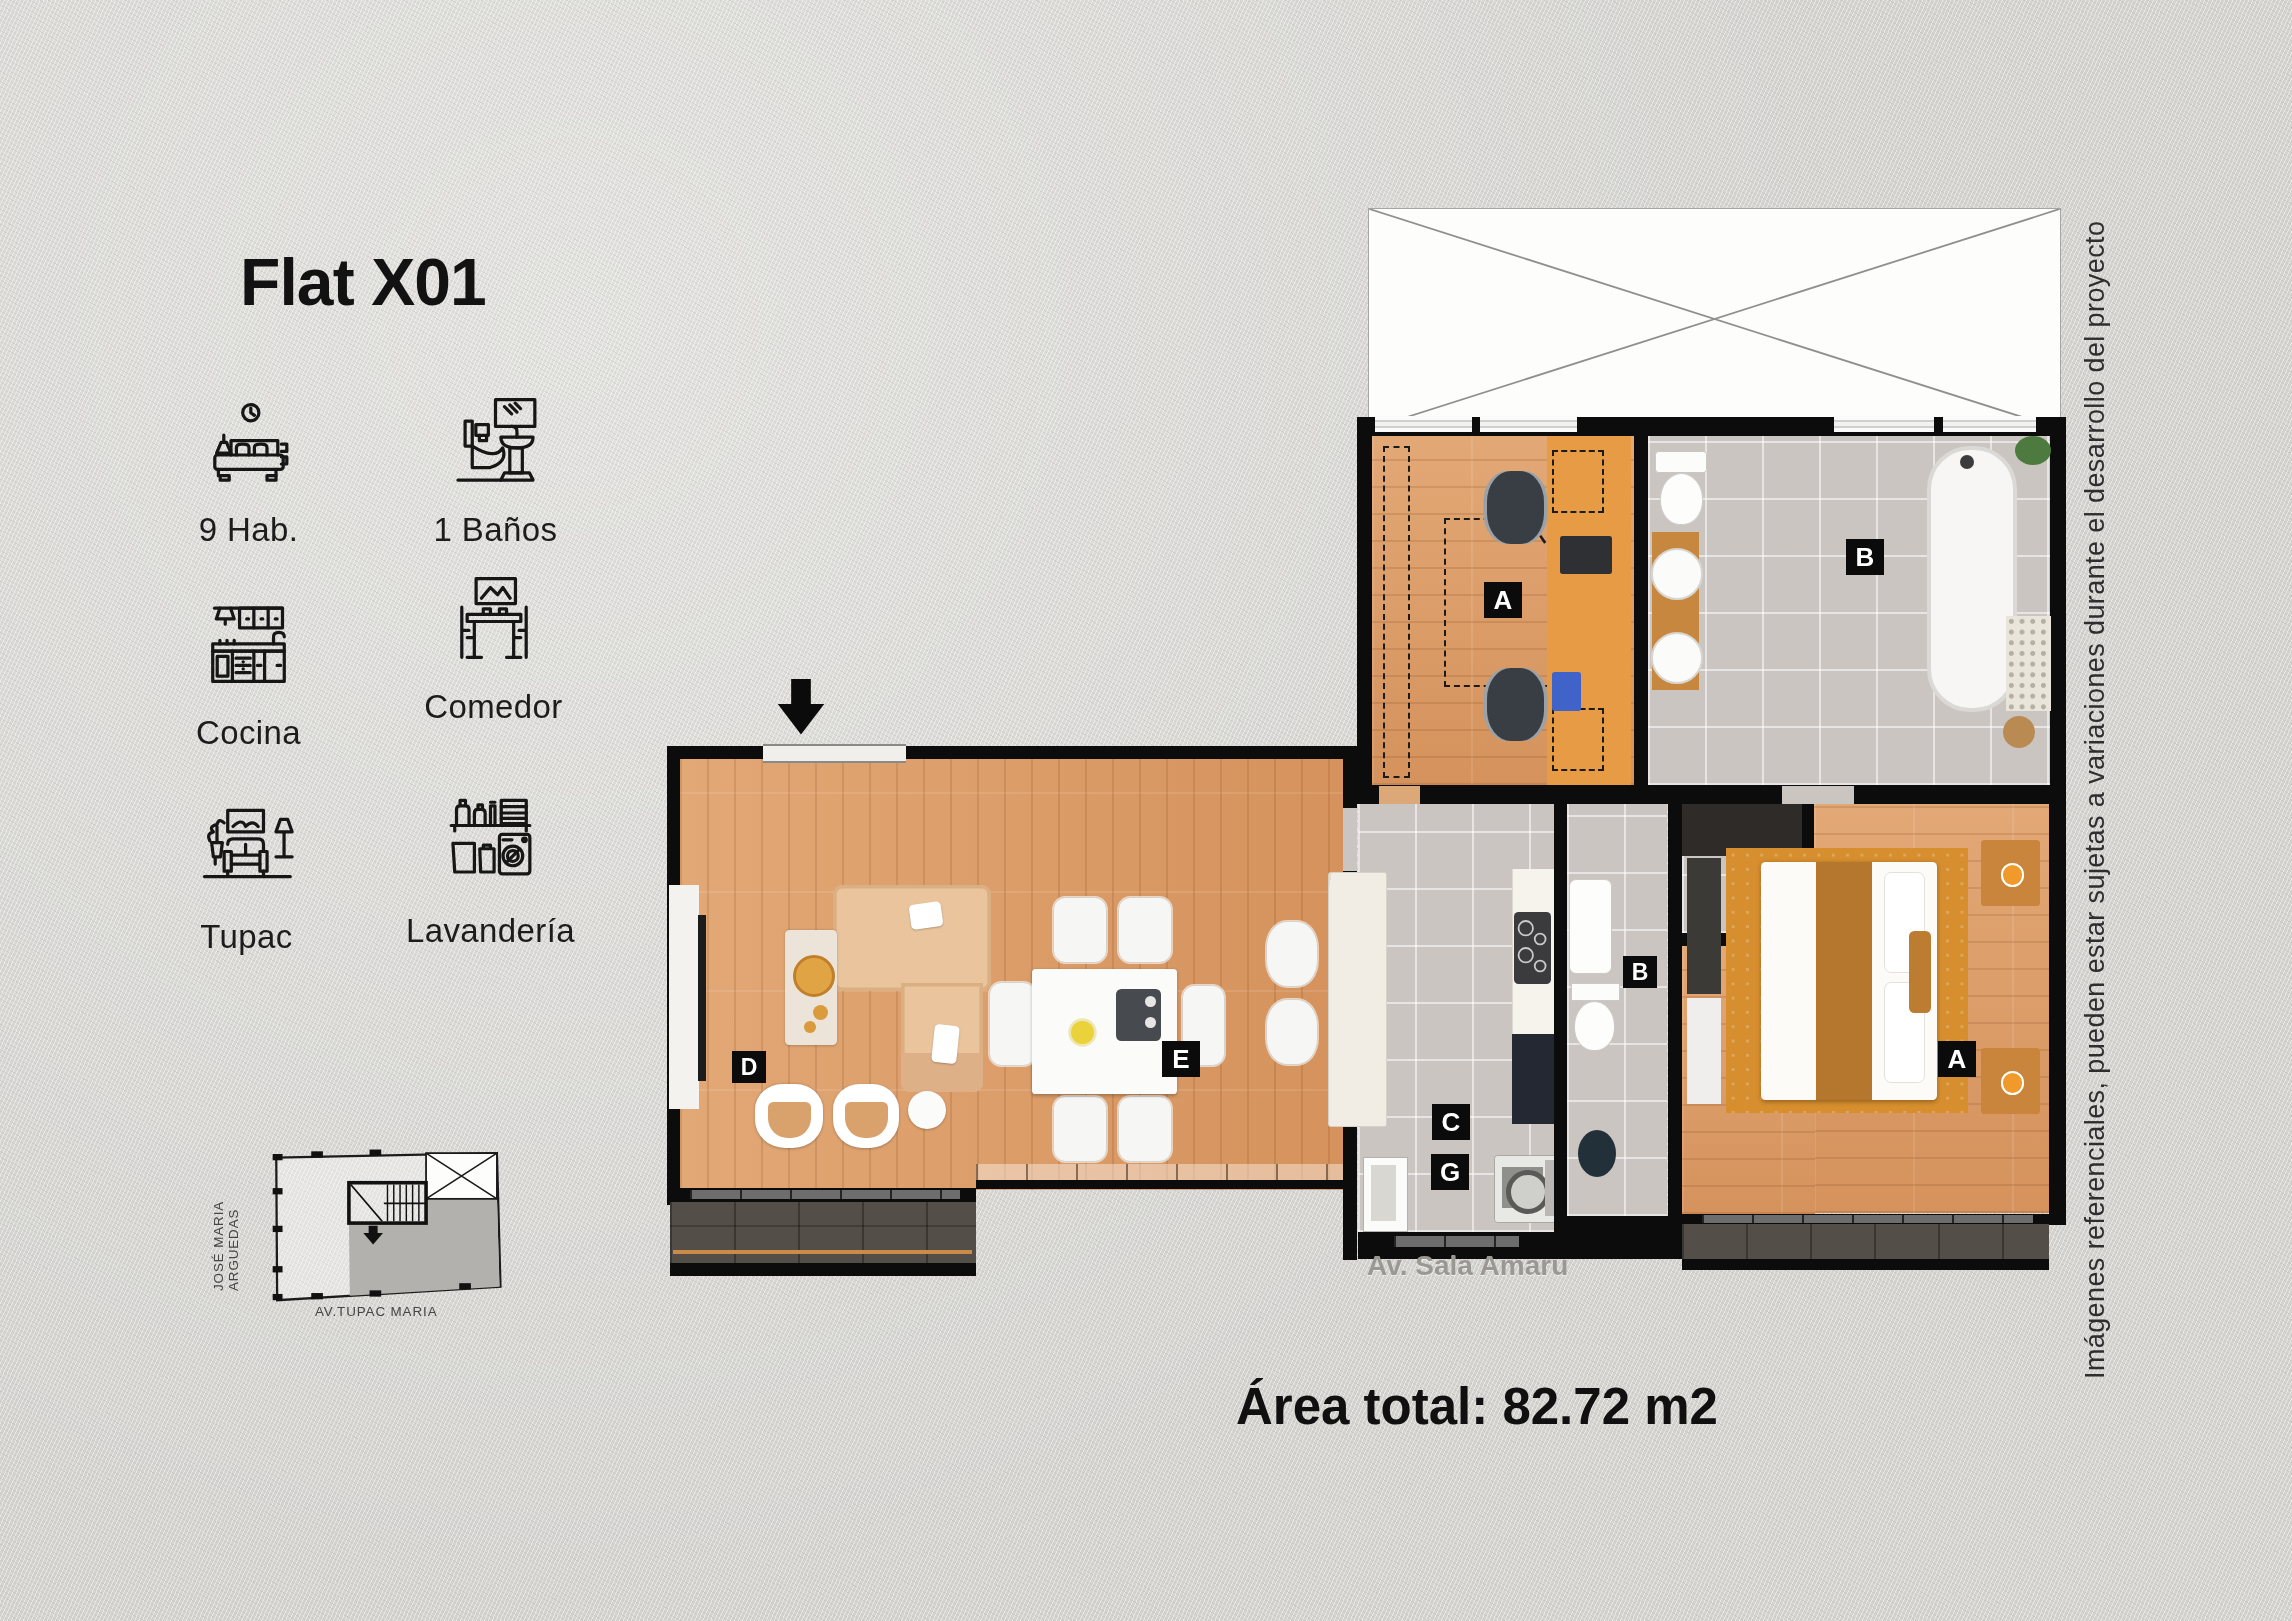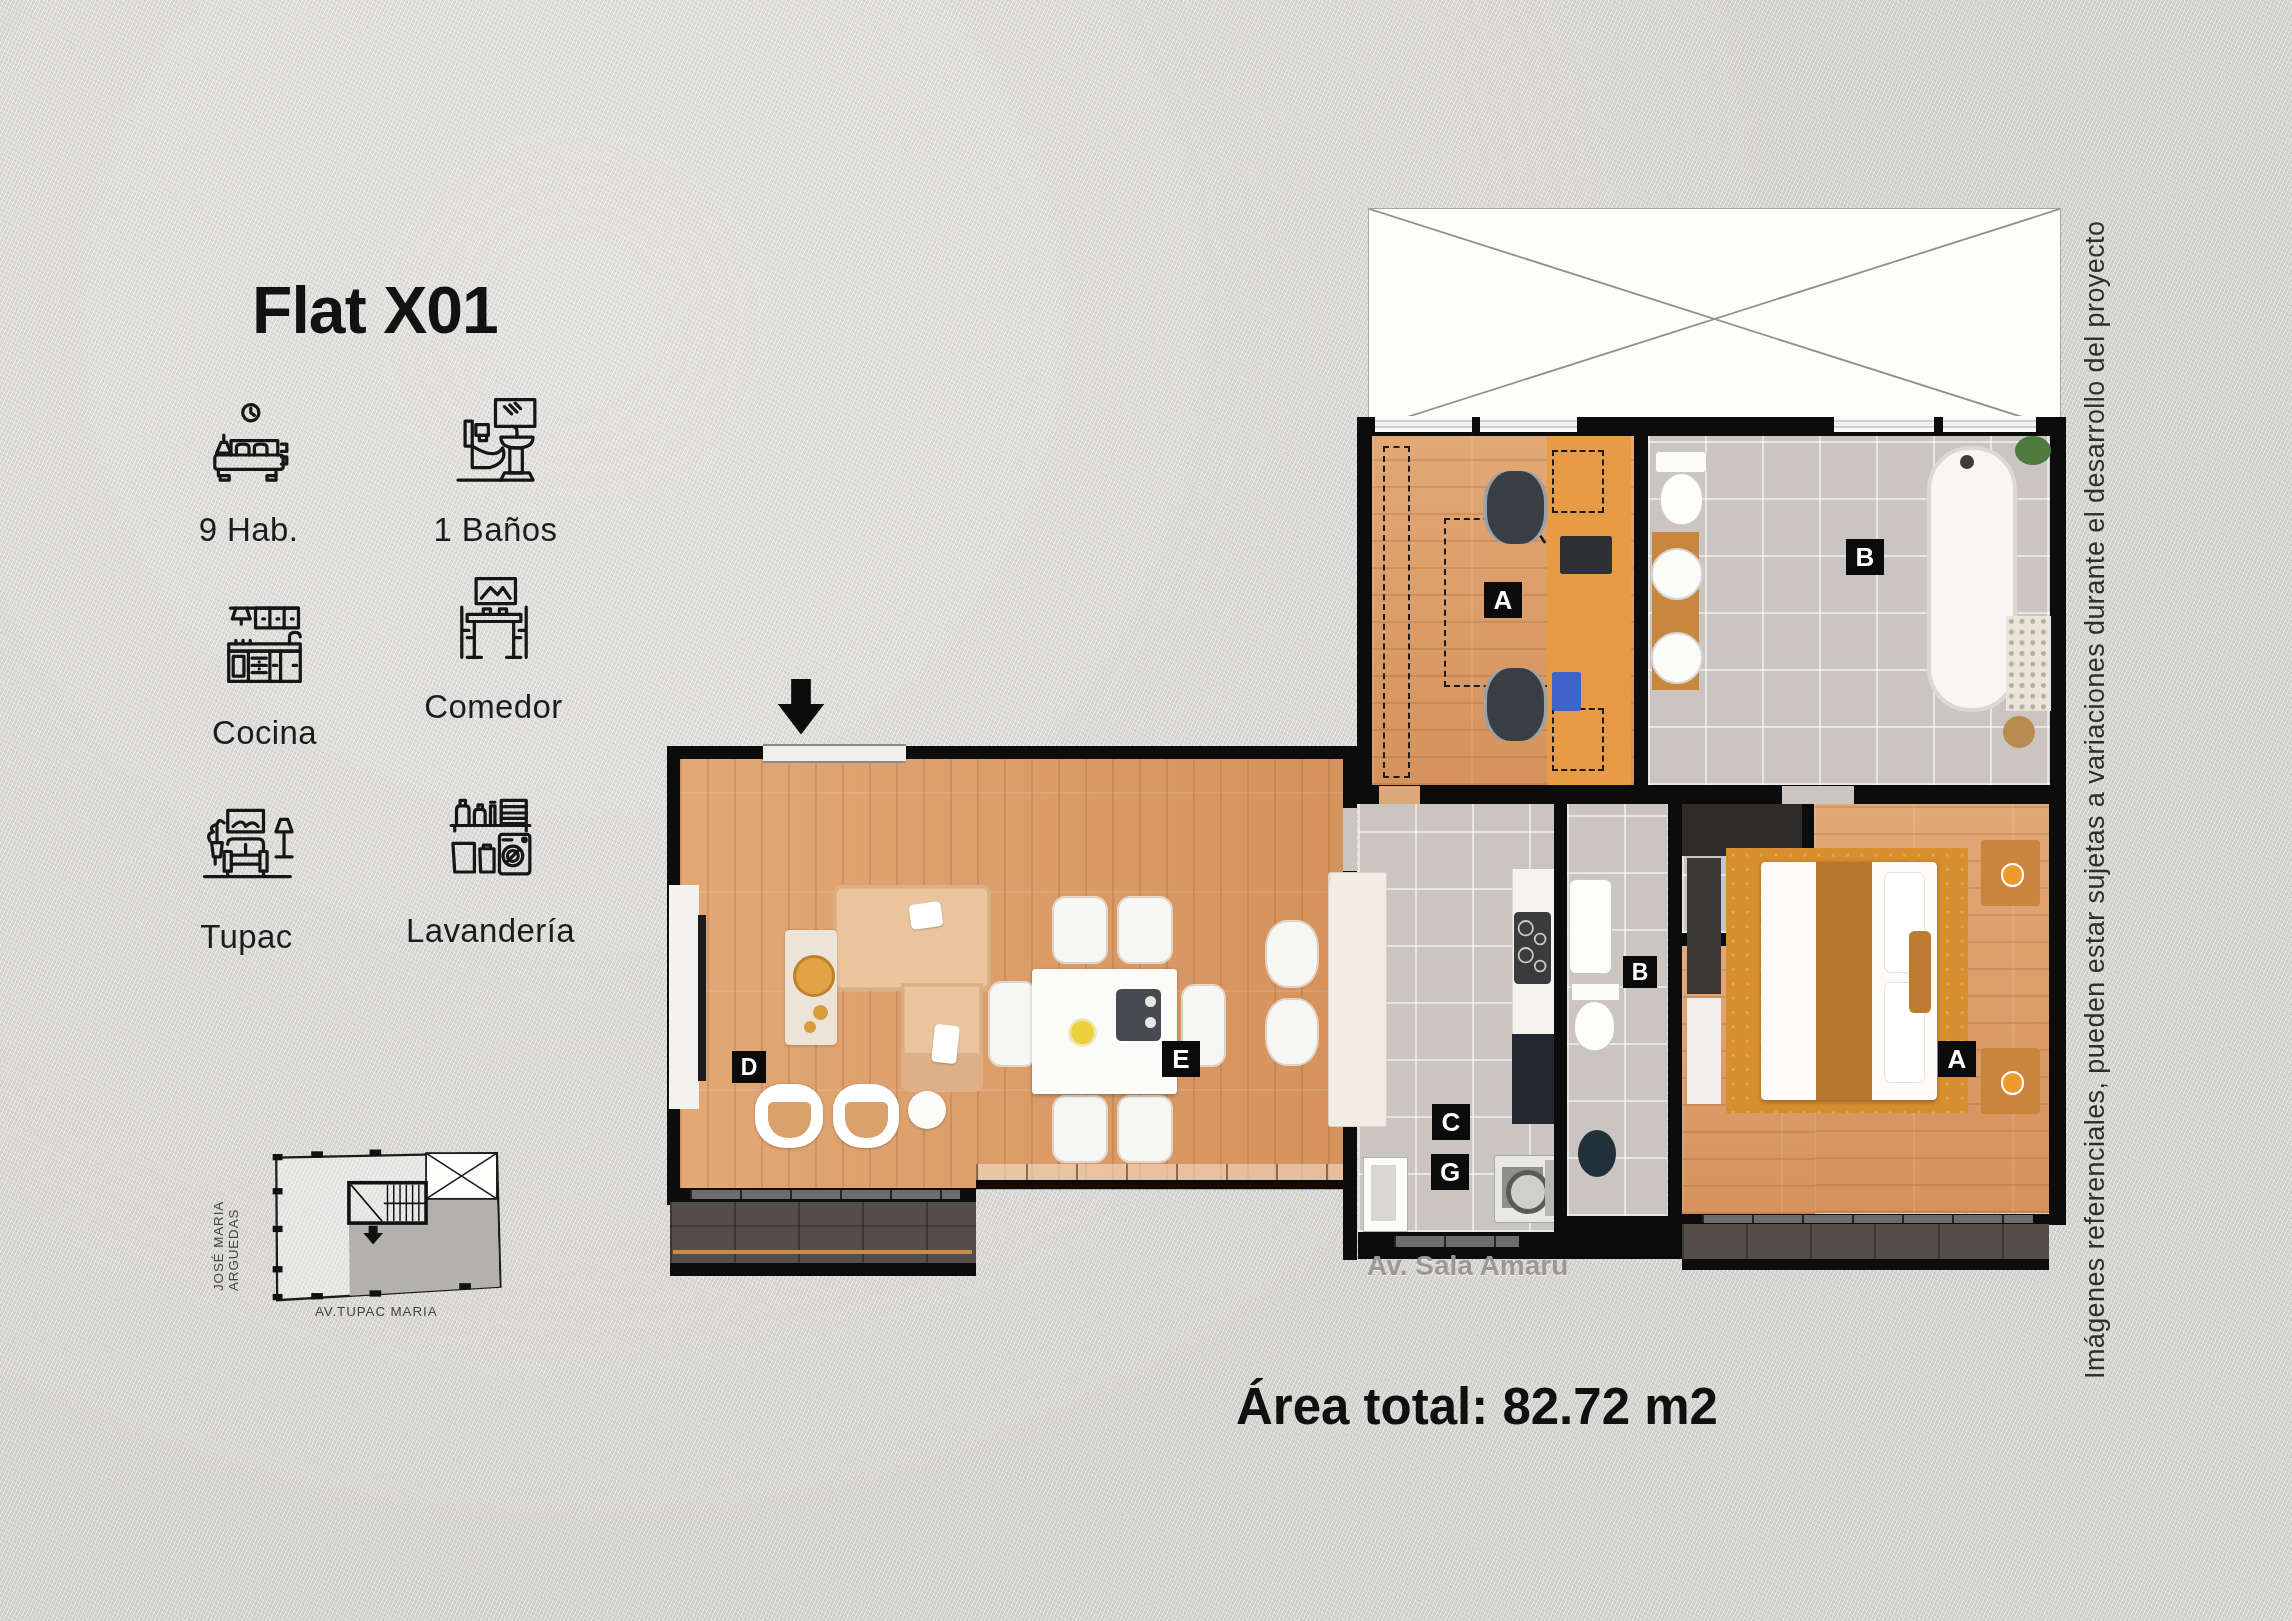--- a/index.html
+++ b/index.html
@@ -39,21 +39,21 @@
   .silver{background:linear-gradient(180deg,#eeeeec,#bdbcb9);background-image:repeating-linear-gradient(90deg, rgba(60,60,60,0.5) 0 1.8px, rgba(255,255,255,0.4) 1.8px 50px);}
   .dash{border:2.7px dashed #1b1b1b;}
   .white-card{background:#fdfdfc;}
   .chair-w{background:#f6f6f4;border:1.8px solid #d4d2cd;border-radius:12.5px;box-shadow:0 0 0 0.9px rgba(255,255,255,0.6);}
   .vtext{writing-mode:vertical-rl;transform:rotate(180deg);}
   .maplabel{font-size:13.4px;color:#454545;letter-spacing:0.9px;font-weight:400;}
 </style>
 </head>
 <body>
 
-<div class="abs title" style="left:252px;top:244px;margin-top:28px;">Flat X01</div>
+<div class="abs title" style="left:240px;top:244px;">Flat X01</div>
 
 <div class="abs feat" style="left:123px;top:392px;">
   <div class="ic">
     <svg class="lineicon" width="90" height="90" viewBox="0 0 100 100">
       <circle cx="52" cy="13" r="9"></circle>
         <path d="M52 8 v5 l4 3"></path>
       <path d="M30 60 v-16 h52 v16"></path>
       <rect x="12" y="60" width="76" height="16" rx="3"></rect>
       <path d="M16 76 v7 M80 76 v7"></path>
         <rect x="18" y="83" width="10" height="5"></rect>
@@ -78,21 +78,21 @@
       <path d="M18 30 h8 v28 h-8 z"></path>
       <rect x="30" y="34" width="14" height="12"></rect>
         <path d="M34 46 v6 h8 v-6"></path>
       <path d="M26 58 q26 16 34 2 q6 16 -14 22 h-20 z"></path>
       <path d="M10 96 h48"></path>
     </svg>
   </div>
   <div class="lb">1 Baños</div>
 </div>
 
-<div class="abs feat" style="left:139px;top:595px;">
+<div class="abs feat" style="left:123px;top:595px;">
   <div class="ic">
     <svg class="lineicon" width="93" height="93" viewBox="0 0 104 104">
       <path d="M14 8 h76"></path>
       <path d="M20 8 l-4 12 h20 l-4 -12 M26 20 v6"></path>
       <rect x="42" y="8" width="48" height="22"></rect>
         <path d="M58 8 v22 M74 8 v22"></path>
       <path d="M50 20 h2 M66 20 h2 M82 20 h2"></path>
       <path d="M80 48 v-8 q0-5 6-5 t6 5"></path>
       <rect x="12" y="48" width="80" height="8"></rect>
       <path d="M20 48 v-4 M28 48 v-4 M36 48 v-4"></path>

